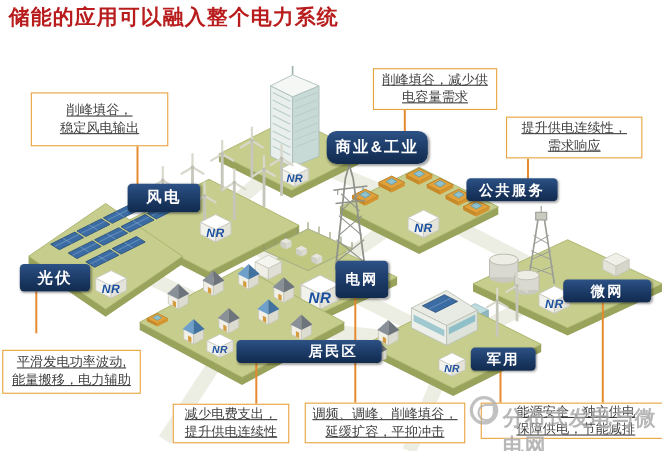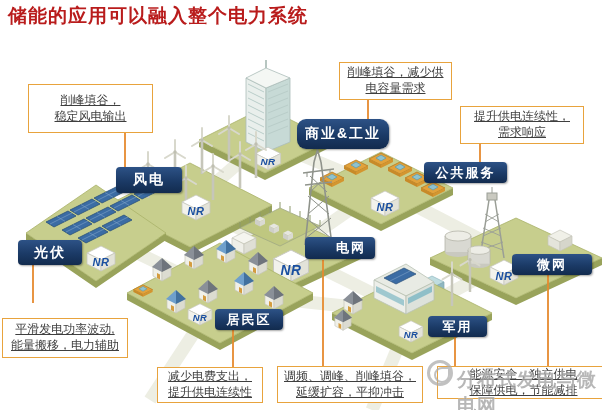--- a/index.html
+++ b/index.html
@@ -314,23 +314,23 @@
       <line class="connector" x1="548" y1="275" x2="548" y2="367"></line>
     </g>
   </svg>
 
   <div class="title">储能的应用可以融入整个电力系统</div>
 
   <div class="node" style="left:116px;top:167px;width:66px;height:26px;font-size:14px;">风电</div>
   <div class="node" style="left:297px;top:119px;width:92px;height:30px;font-size:14px;border-radius:9px;">商业&amp;工业</div>
   <div class="node" style="left:424px;top:162px;width:83px;height:21px;">公共服务</div>
   <div class="node" style="left:18px;top:240px;width:64px;height:25px;font-size:14px;">光伏</div>
-  <div class="node" style="left:305px;top:237px;width:48px;height:22px;padding-left:22px;">电网</div>
+  <div class="node" style="left:305px;top:237px;width:48px;height:34px;">电网</div>
   <div class="node" style="left:512px;top:254px;width:80px;height:21px;text-align:center;">微网</div>
-  <div class="node" style="left:215px;top:309px;width:68px;height:21px;">居民区</div>
+  <div class="node" style="left:215px;top:309px;width:88px;height:21px;padding-left:44px;">居民区</div>
   <div class="node" style="left:428px;top:316px;width:59px;height:21px;">军用</div>
 
   <div class="callout" style="left:28px;top:84px;width:125px;height:49px;">削峰填谷，
 稳定风电输出</div>
   <div class="callout" style="left:339px;top:62px;width:113px;height:38px;">削峰填谷，减少供
 电容量需求</div>
   <div class="callout" style="left:460px;top:106px;width:124px;height:38px;">提升供电连续性，
 需求响应</div>
   <div class="callout" style="left:2px;top:318px;width:126px;height:40px;">平滑发电功率波动,
 能量搬移，电力辅助</div>

